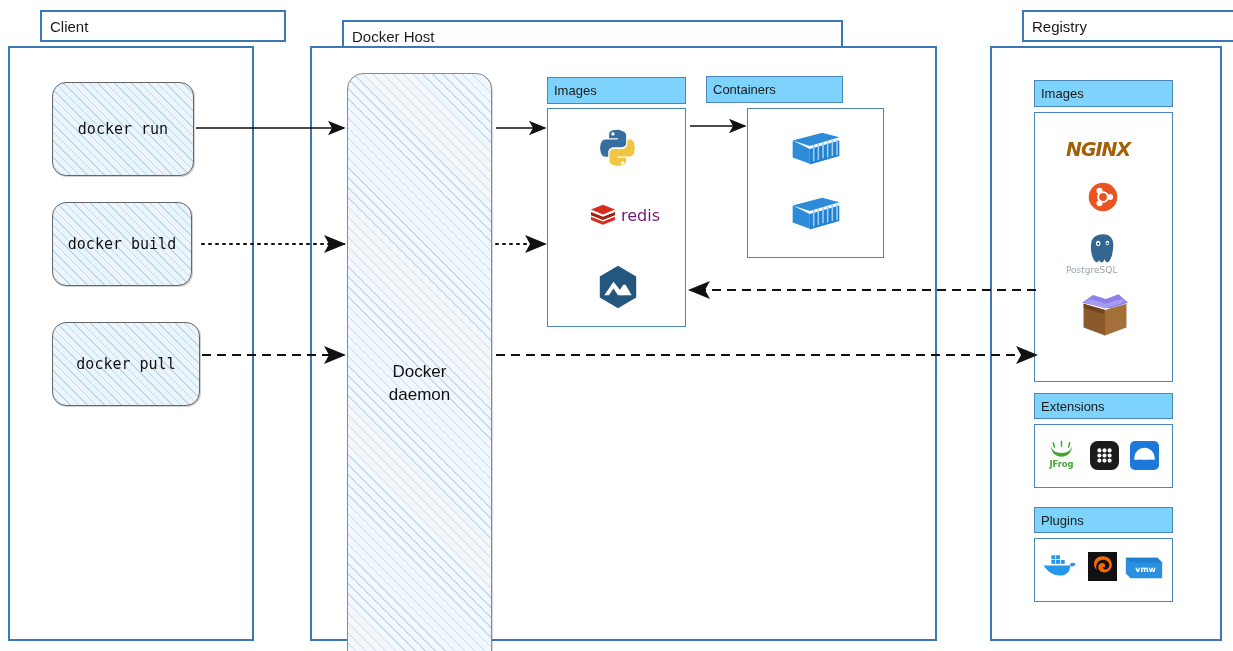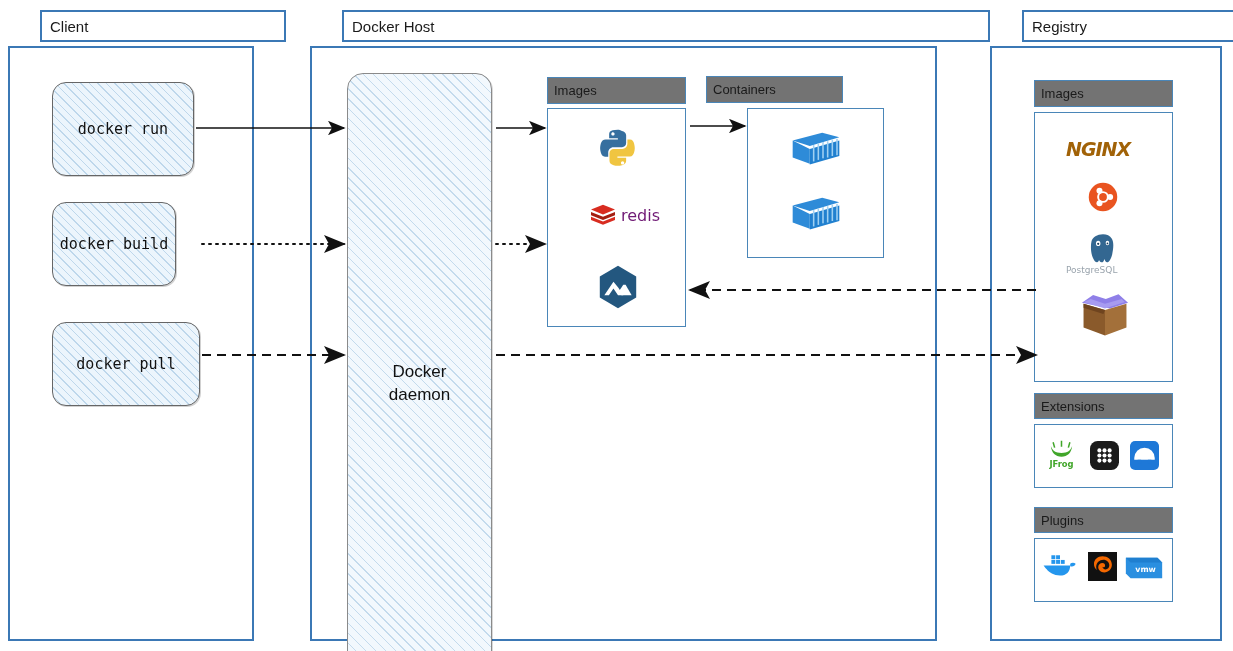--- a/index.html
+++ b/index.html
@@ -4,21 +4,21 @@
 <style>
   html,body{margin:0;padding:0;background:#ffffff;}
   body{width:1233px;height:651px;position:relative;overflow:hidden;
        font-family:"Liberation Sans", sans-serif; color:#000;}
 
   .panel-header{position:absolute;border:2px solid #3b78b5;background:#fff;
        box-sizing:border-box;display:flex;align-items:center;padding-left:8px;
        font-size:15px;color:#1a1a1a;margin-left:32px;}
   .panel-body{position:absolute;border:2px solid #3b78b5;background:#fff;box-sizing:border-box;}
 
-  .sub-header{position:absolute;border:1px solid #4a86b8;background:#737373;box-sizing:border-box;
+  .sub-header{position:absolute;border:1px solid #4a86b8;background:#7dd3fc;box-sizing:border-box;
        display:flex;align-items:center;padding-left:6px;font-size:13px;color:#1a1a1a;}
   .sub-body{position:absolute;border:1px solid #4a86b8;background:#fff;box-sizing:border-box;}
 
   
   .cmd{position:absolute;border:1px solid #666;border-radius:14px;box-sizing:border-box;
        display:flex;align-items:center;justify-content:center;
        font-family:"DejaVu Sans Mono","Liberation Mono",monospace;font-size:15px;color:#111;
        background-color:#ecf5fc;
        background-image:repeating-linear-gradient(45deg,rgba(120,170,210,.40) 0 1px,rgba(0,0,0,0) 1px 6px);
        box-shadow:1px 1px 0 rgba(0,0,0,.18);}
@@ -39,28 +39,28 @@
 <body>
 
 <div class="panel-header" style="left:8px;top:10px;width:246px;height:32px;">
   <span>Client</span>
 </div>
 <div class="panel-body" style="left:8px;top:46px;width:246px;height:595px;"></div>
 
 <div class="cmd" style="left:52px;top:82px;width:142px;height:94px;">
   <span>docker run</span>
 </div>
-<div class="cmd" style="left:52px;top:202px;width:124px;height:84px;">
+<div class="cmd" style="left:52px;top:202px;width:140px;height:84px;">
   <span>docker build</span>
 </div>
 <div class="cmd" style="left:52px;top:322px;width:148px;height:84px;text-align:center;">
   <span>docker pull</span>
 </div>
 
-<div class="panel-header" style="left:310px;top:10px;width:648px;height:32px;align-items:center;">
+<div class="panel-header" style="left:310px;top:20px;width:501px;height:32px;align-items:center;">
   <span>Docker Host</span>
 </div>
 <div class="panel-body" style="left:310px;top:46px;width:627px;height:595px;"></div>
 
 <div class="daemon" style="left:347px;top:73px;width:145px;height:621px;">
   <div>
     <div>Docker</div>
     <div>daemon</div>
   </div>
 </div>

